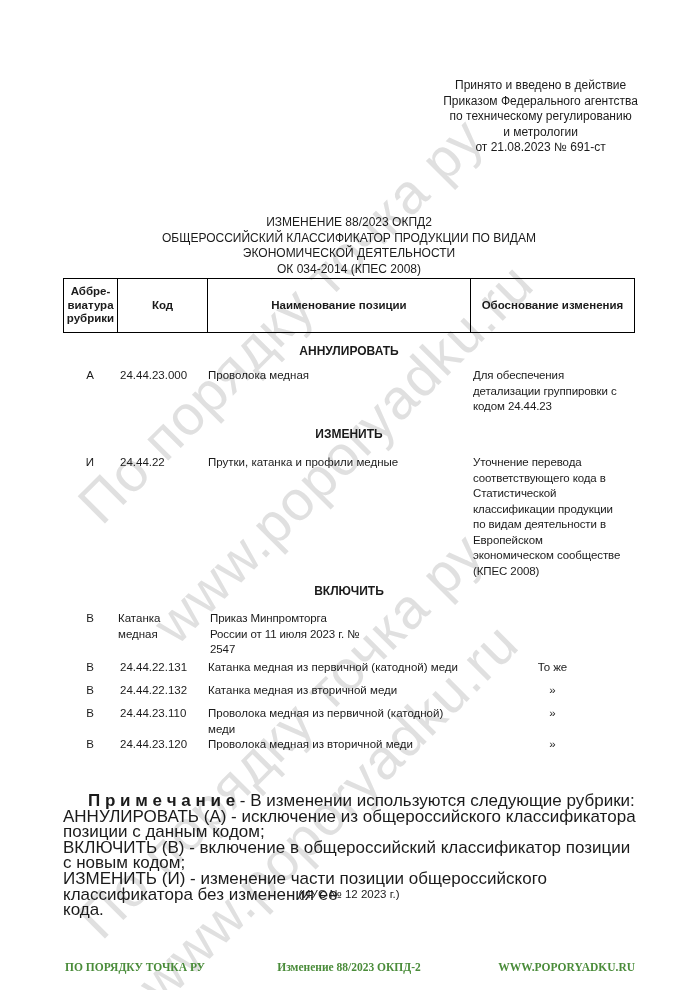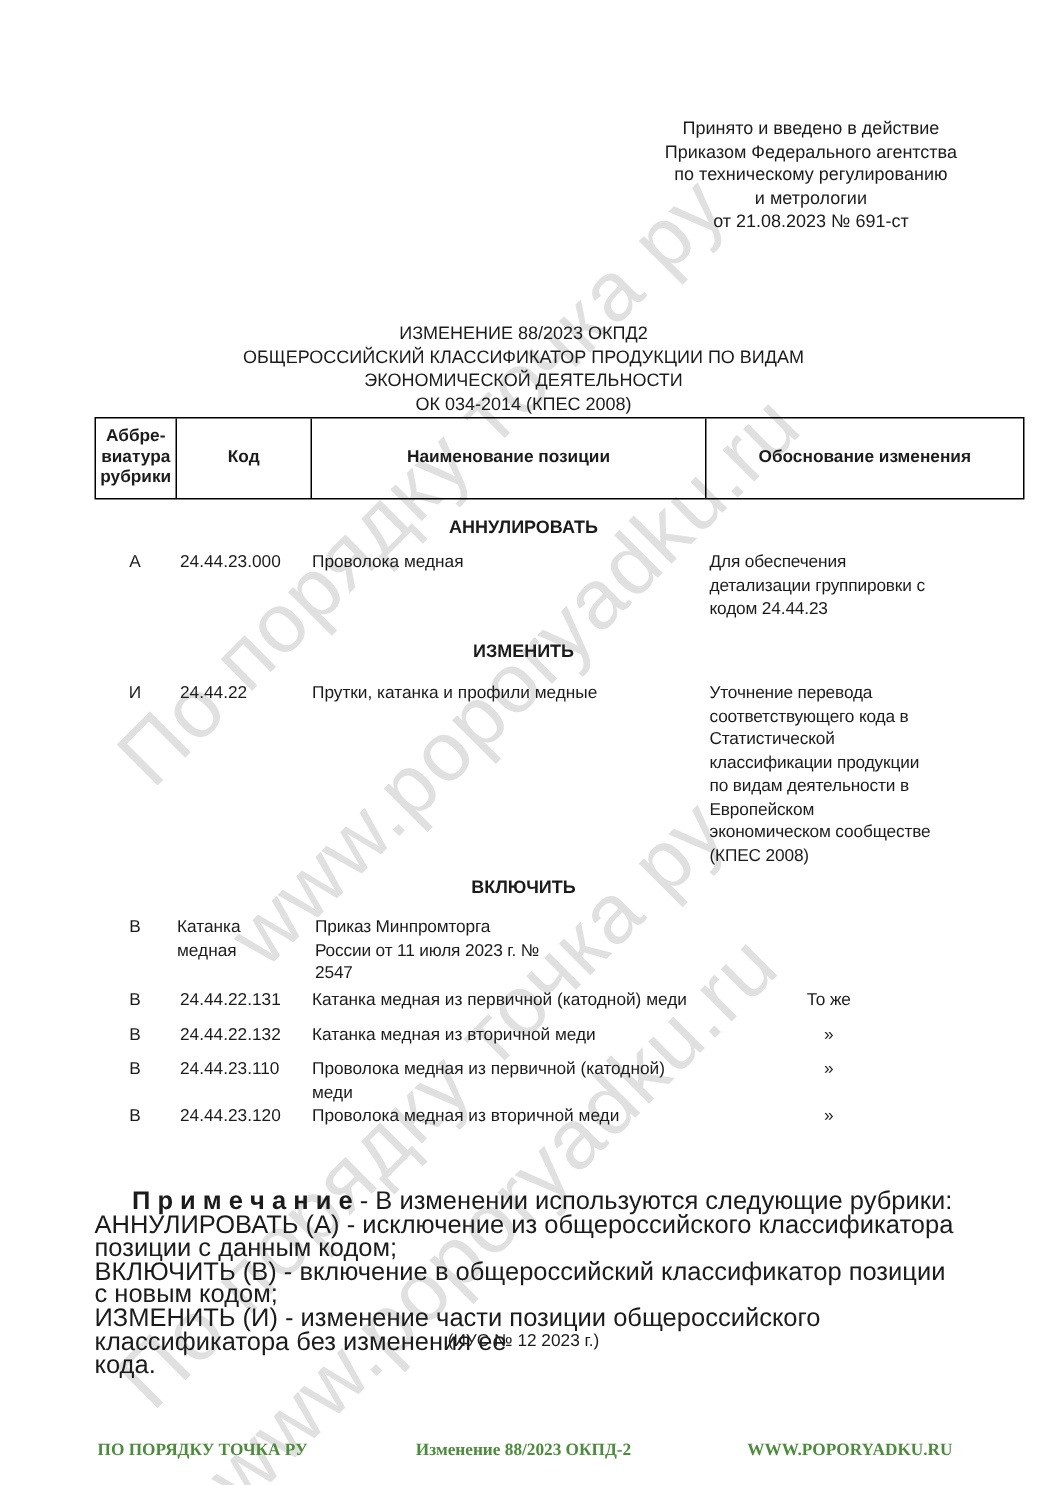--- a/index.html
+++ b/index.html
@@ -34,21 +34,21 @@
     position:absolute;top:78px;right:62px;
     text-align:center;font-size:12px;line-height:15.5px;
   }
   .accepted .date{margin-top:10px;}
   .doc-title{
     position:absolute;left:63px;top:215px;width:572px;
     text-align:center;font-weight:normal;font-size:12px;line-height:15.5px;
   }
   
   .hdr-table{
-    position:absolute;left:63px;top:278px;width:620px;height:55px;
+    position:absolute;left:63px;top:278px;width:572px;height:55px;
     box-sizing:border-box;border:1px solid #000;
     display:grid;grid-template-columns:54px 90px 263px 1fr;
   }
   .hdr-cell{
     box-sizing:border-box;border-right:1px solid #000;
     display:flex;align-items:center;justify-content:center;
     text-align:center;font-weight:bold;font-size:11.5px;line-height:13.5px;
   }
   .hdr-cell:last-child{border-right:none;}
   

